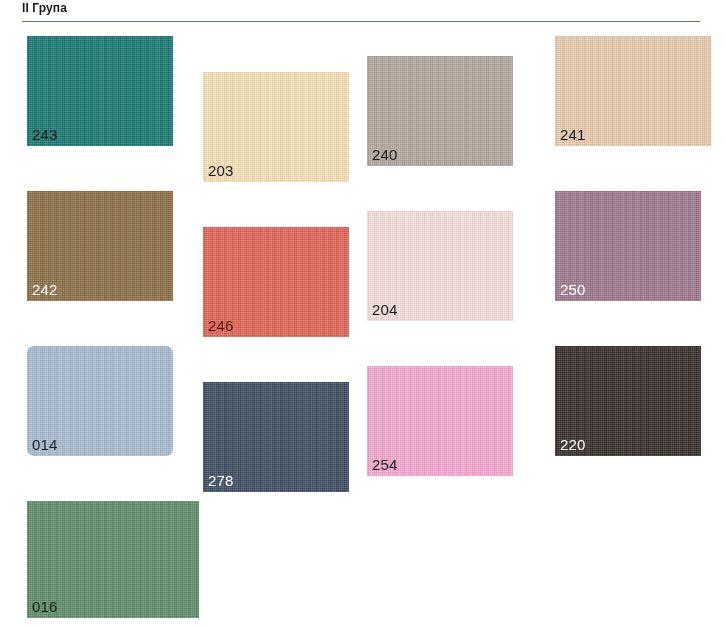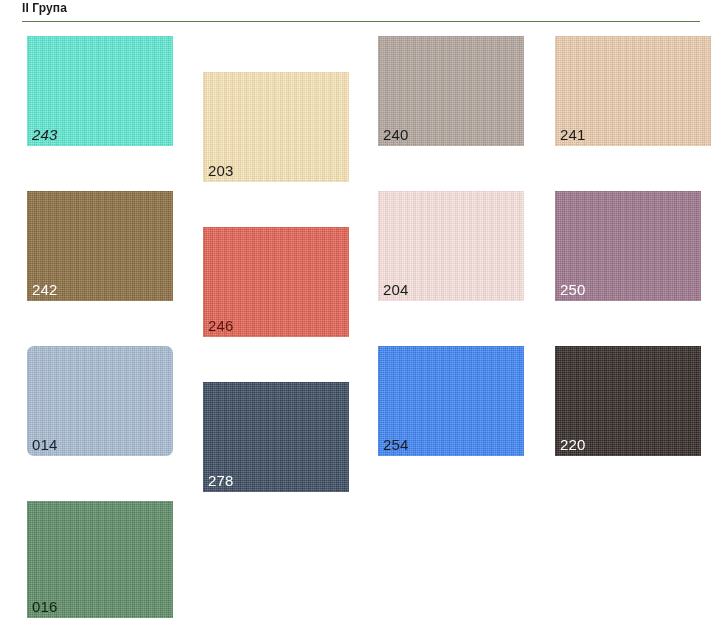--- a/index.html
+++ b/index.html
@@ -59,24 +59,25 @@
 
   .swatch {
     position: absolute;
     top: 12px;
     width: 146px;
     height: 110px;
     overflow: hidden;
   }
   .swatch.tall {
     height: 117px;
+    padding-left: 26px;
   }
   .swatch.col-0 { left: 27px; }
   .swatch.col-1 { left: 203px; margin-top: 36px; }
-  .swatch.col-2 { left: 378px; }
+  .swatch.col-2 { left: 367px; margin-top: 20px; }
   .swatch.col-3 { left: 555px; }
 
   
   .swatch-fabric {
     position: absolute;
     inset: 0;
     background-image:
       repeating-linear-gradient(0deg,
         rgba(255,255,255,0.13) 0px, rgba(255,255,255,0.13) 1px,
         rgba(0,0,0,0.045) 1px, rgba(0,0,0,0.045) 2px),
@@ -103,21 +104,21 @@
 </head>
 <body style="background: rgb(255, 255, 255);">
 
 <div class="group-header">
   <div class="group-title">II Група</div>
   <div class="group-rule" style="background: rgb(93, 124, 79);"></div>
 </div>
 
 <div class="swatch-grid">
   <div class="swatch-row">
-    <div class="swatch col-0" style="background: #5eead4; font-style: italic;">
+    <div class="swatch col-0" style="background: #0f766e;">
       <div class="swatch-fabric"></div>
       <div class="swatch-label" style="color: rgb(28, 28, 28);">243</div>
     </div>
     <div class="swatch col-1" style="background: rgb(250, 229, 182);">
       <div class="swatch-fabric"></div>
       <div class="swatch-label" style="color: rgb(28, 28, 28);">203</div>
     </div>
     <div class="swatch col-2" style="background: rgb(179, 166, 157);">
       <div class="swatch-fabric"></div>
       <div class="swatch-label" style="color: rgb(28, 28, 28);">240</div>
@@ -149,21 +150,21 @@
 
   <div class="swatch-row">
     <div class="swatch col-0" style="background: rgb(168, 188, 211); border-radius: 7px;">
       <div class="swatch-fabric"></div>
       <div class="swatch-label" style="color: rgb(24, 32, 44);">014</div>
     </div>
     <div class="swatch col-1" style="background: rgb(54, 71, 92);">
       <div class="swatch-fabric"></div>
       <div class="swatch-label" style="color: rgb(255, 255, 255);">278</div>
     </div>
-    <div class="swatch col-2" style="background: #3b82f6;">
+    <div class="swatch col-2" style="background: #f9a8d4;">
       <div class="swatch-fabric"></div>
       <div class="swatch-label" style="color: rgb(28, 28, 28);">254</div>
     </div>
     <div class="swatch col-3" style="background: rgb(46, 37, 34);">
       <div class="swatch-fabric"></div>
       <div class="swatch-label" style="color: rgb(255, 255, 255);">220</div>
     </div>
   </div>
 
   <div class="swatch-row last-row">

